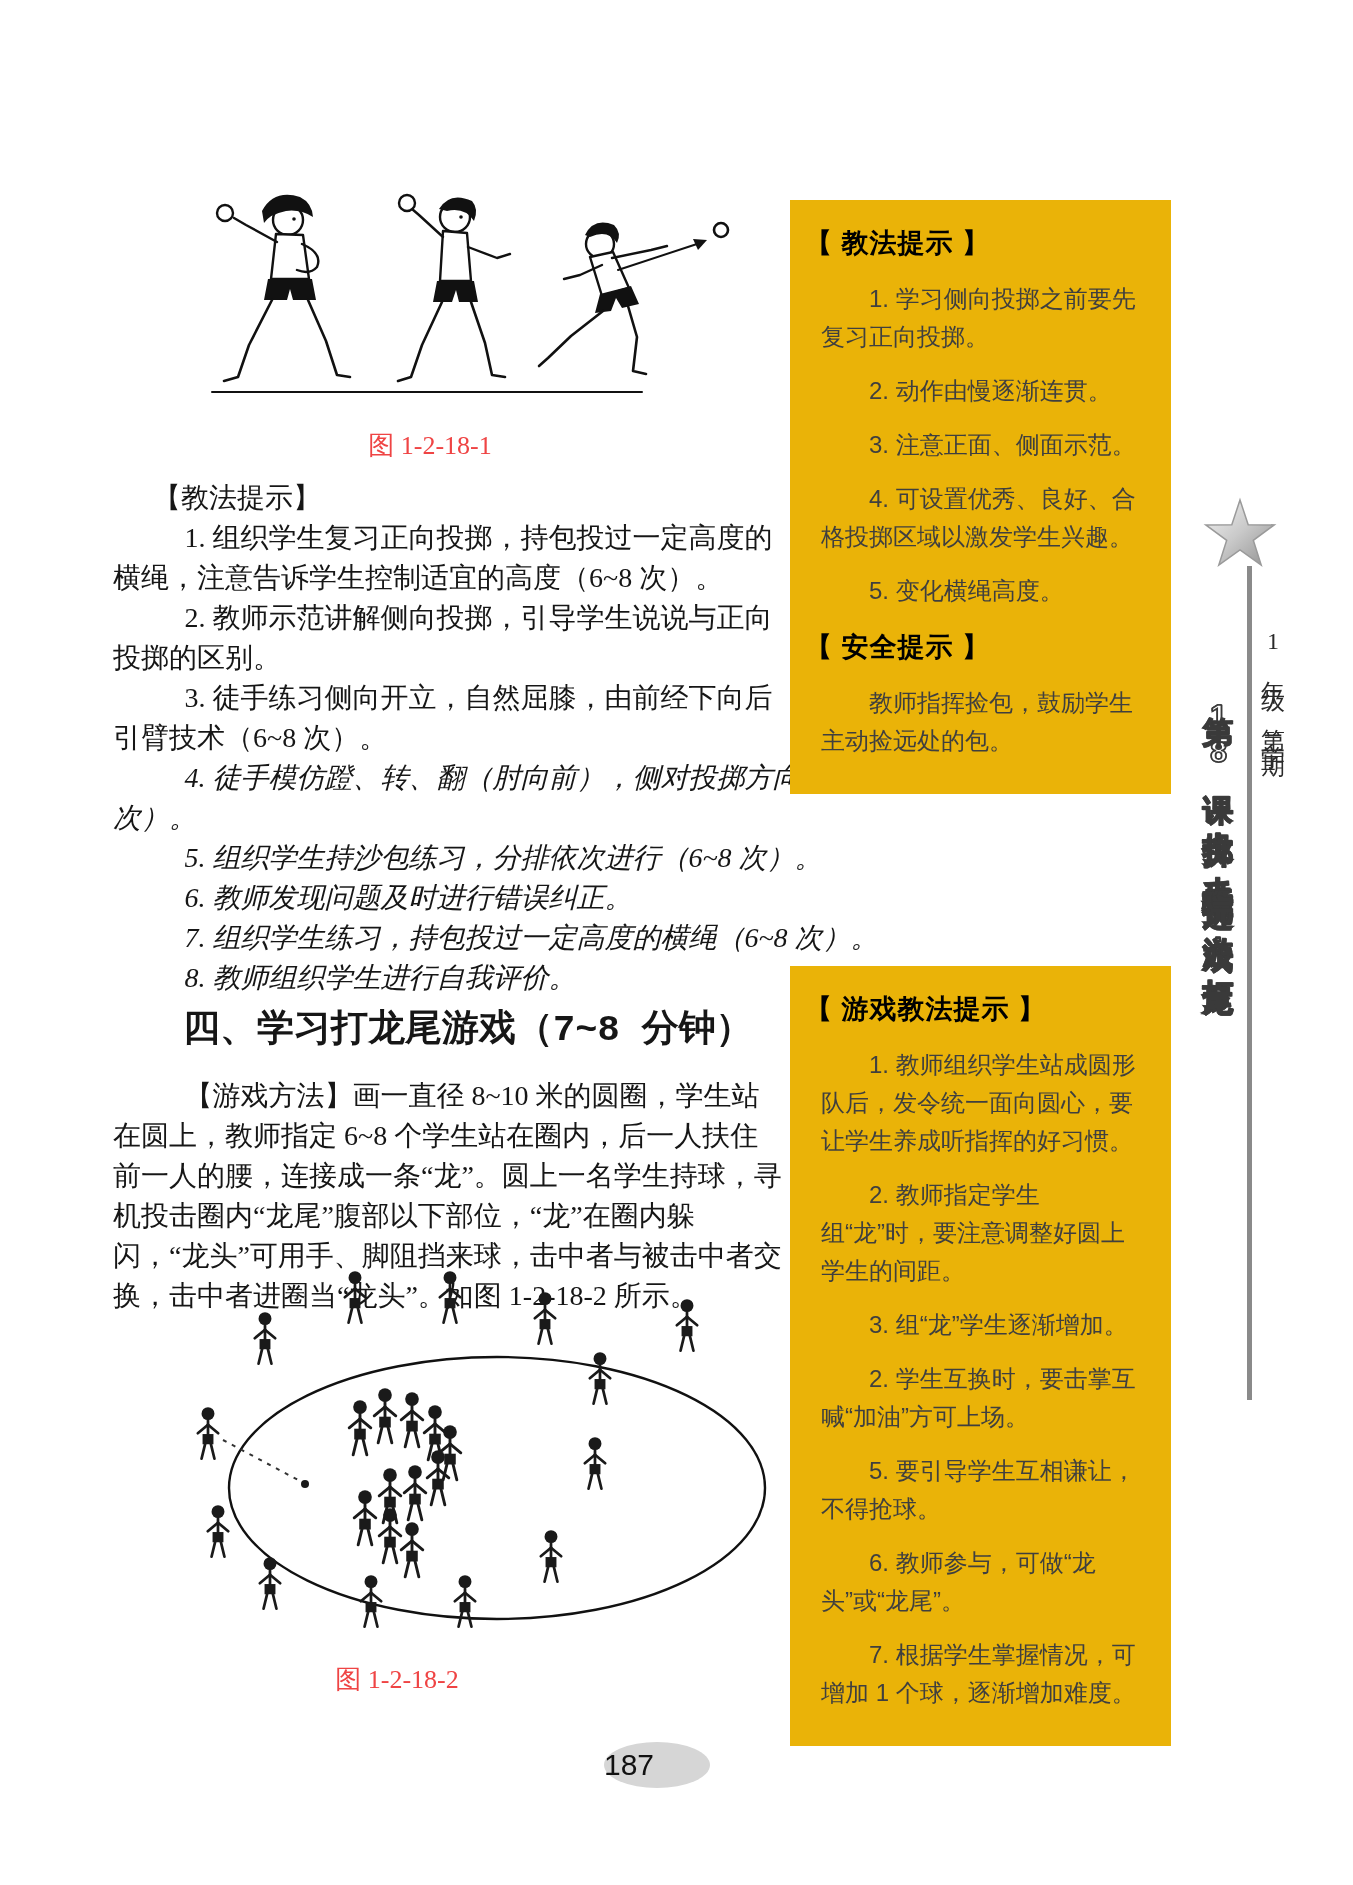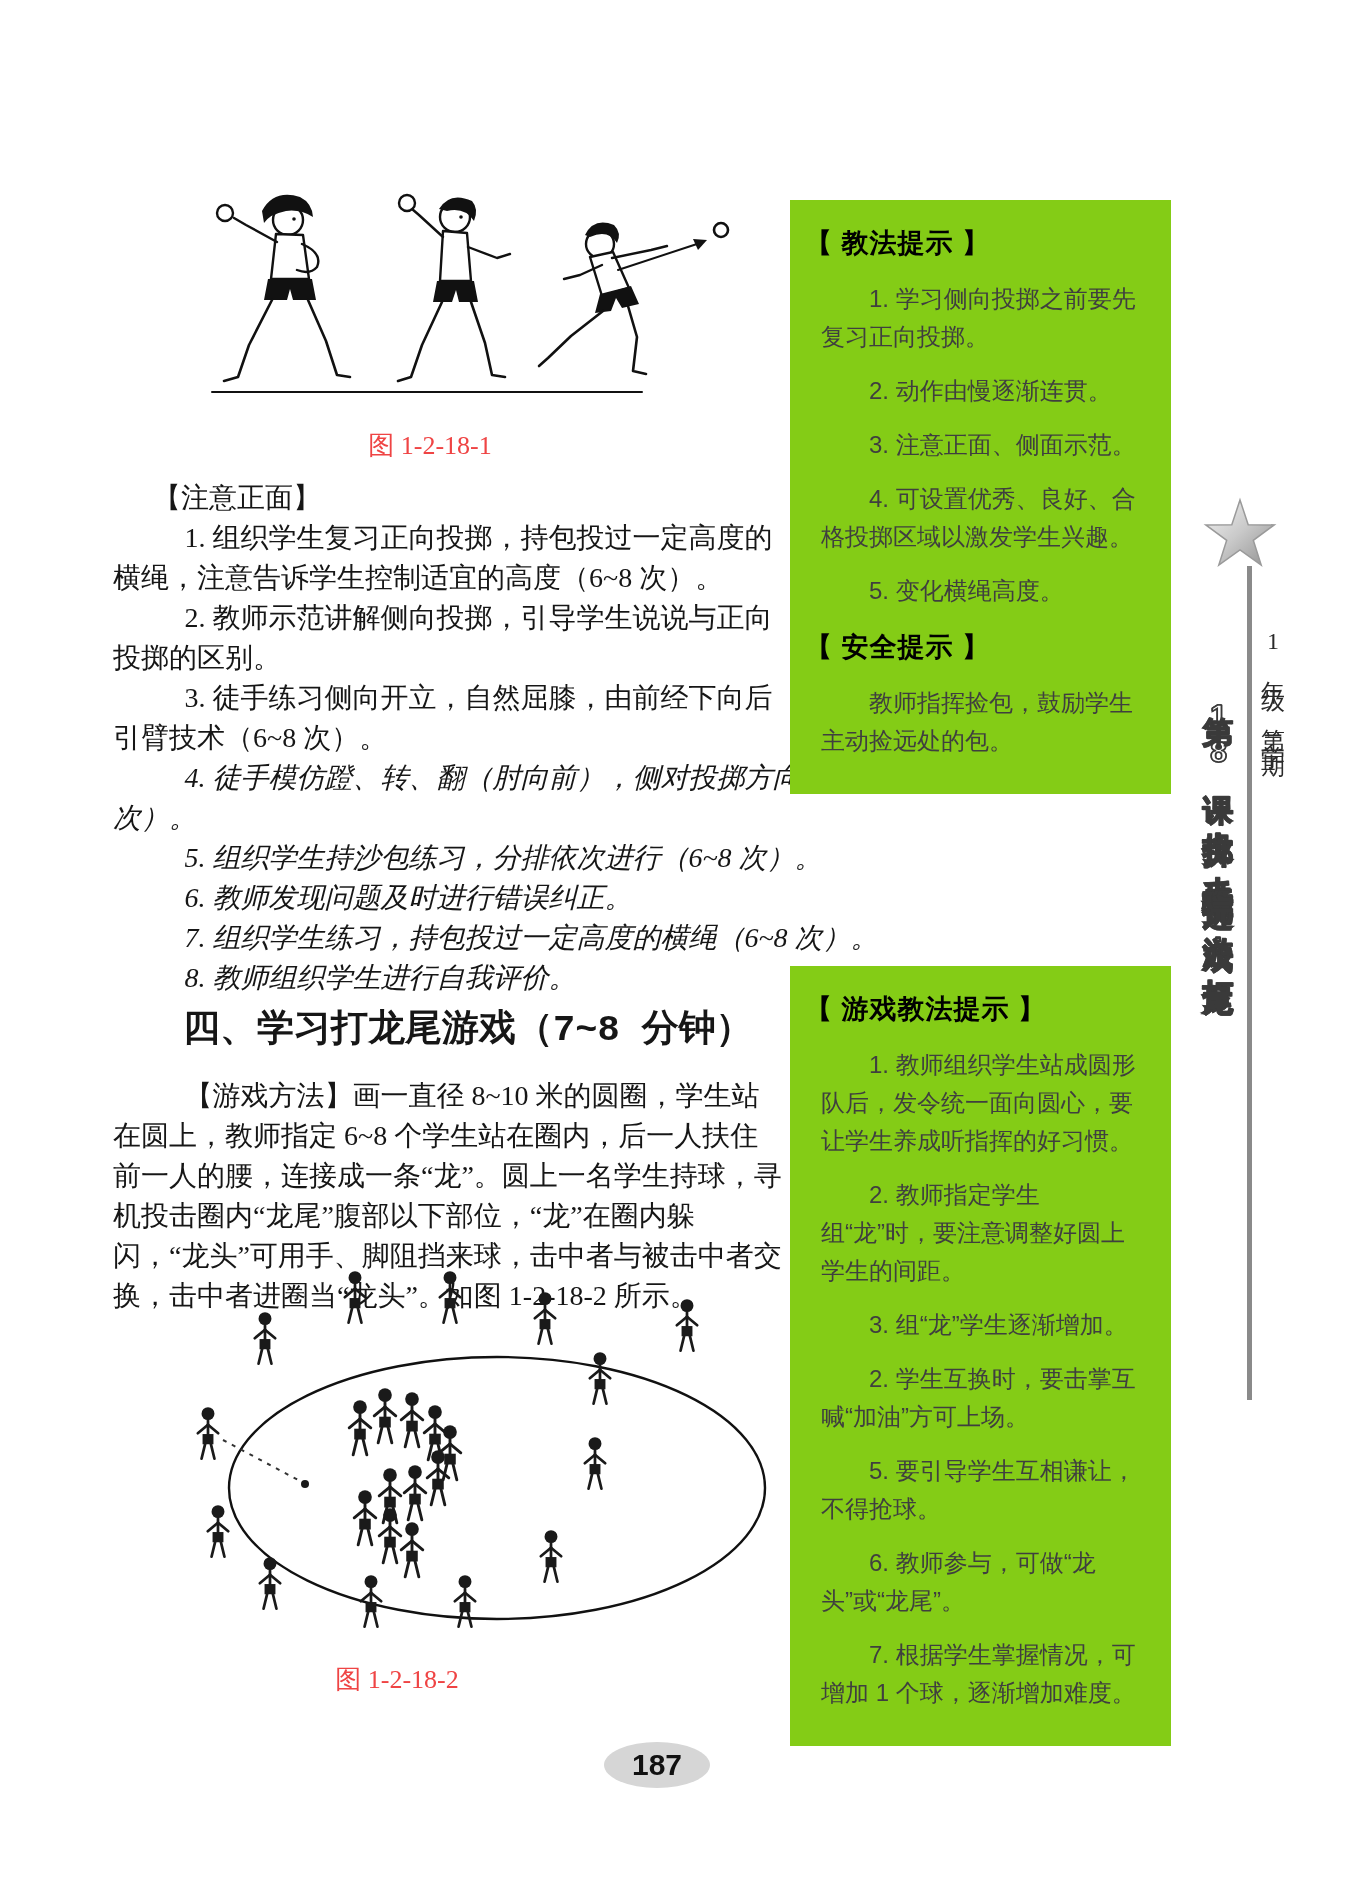--- a/index.html
+++ b/index.html
@@ -11,21 +11,21 @@
   
   .main-col { position:absolute; left:113px; top:478px; width:670px;
               font-size:28px; line-height:40px; }
   .steps-heading { padding-left:40px; margin:0; font-size:28px; }
   .para { text-indent:2.55em; margin:0; }
   .steps-wide { width:952px;font-style:italic; }
   .section-heading { font-weight:bold; font-size:37px; line-height:40px;
                      margin:12px 0 26px 0; padding-left:70px;font-family:Liberation Mono, monospace; }
 
   
-  .tips-box { position:absolute; left:790px; width:381px; background:#84cc16;
+  .tips-box { position:absolute; left:790px; width:381px; background:#eab308;
               font-family:"Liberation Sans", sans-serif; font-size:24px;
               line-height:38px; color:#3f3f3f; padding:22px 15px 18px 15px;
               box-sizing:border-box; }
   #box1 { top:200px; min-height:498px; }
   #box2 { top:966px; min-height:604px; }
   .box-heading { font-weight:bold; color:#000; font-size:27px; line-height:42px;
                  letter-spacing:1px; margin:0; }
   .box-item { text-indent:2em; margin:16px; }
 
   
@@ -44,23 +44,23 @@
   .lesson-label { position:absolute; left:1197px; top:694px;
                   writing-mode:vertical-rl; text-orientation:upright;
                   font-size:30px; font-weight:bold; letter-spacing:4px;
                   color:#ffffff; -webkit-text-stroke:1.6px #3a3a3a;
                   text-shadow:-1px 0 #555, 1px 0 #555, 0 -1px #555, 0 1px #555;
                   font-family:"Liberation Sans", sans-serif; }
   #star { position:absolute; left:1202px; top:496px; }
 
   
   .page-number { position:absolute; left:604px; top:1742px; width:106px; height:46px;
-                 background:#d6d6d6; border-radius:50%; text-align:center;
+                 background:#d6d6d6; border-radius:50%; text-align:left;
                  line-height:46px; font-family:"Liberation Sans", sans-serif;
-                 font-weight:bold; font-size:30px; color:#111; }
+                 font-weight:normal; font-size:30px; color:#111; }
 </style>
 </head>
 <body>
 
 <div class="page">
 
   <svg class="fig" style="left:150px; top:165px;" width="600" height="240" viewBox="0 0 600 240">
     <g stroke="#111" stroke-width="2.4" fill="none" stroke-linecap="round" stroke-linejoin="round">
 
       <line x1="62" y1="227" x2="492" y2="227" stroke-width="2"></line>
@@ -97,21 +97,21 @@
       <path d="M453,146 L421,171 L398,193 L389,201" stroke-width="2.6"></path>
 
       <line x1="468" y1="105" x2="550" y2="78" stroke-width="2"></line>
       <polygon points="557,75 543,74 548,85" fill="#111" stroke="none"></polygon>
       <circle cx="571" cy="65" r="7" fill="#fff" stroke-width="2.6"></circle>
     </g>
   </svg>
   <div class="caption" id="caption1">图 1-2-18-1</div>
 
   <div class="main-col">
-    <p class="steps-heading">【注意正面】</p>
+    <p class="steps-heading">【教法提示】</p>
     <p class="para">1. 组织学生复习正向投掷，持包投过一定高度的横绳，注意告诉学生控制适宜的高度（6~8 次）。</p>
     <p class="para">2. 教师示范讲解侧向投掷，引导学生说说与正向投掷的区别。</p>
     <p class="para">3. 徒手练习侧向开立，自然屈膝，由前经下向后引臂技术（6~8 次）。</p>
     <div class="steps-wide">
       <p class="para">4. 徒手模仿蹬、转、翻（肘向前），侧对投掷方向迅速挥臂技术（6~8 次）。</p>
       <p class="para">5. 组织学生持沙包练习，分排依次进行（6~8 次）。</p>
       <p class="para">6. 教师发现问题及时进行错误纠正。</p>
       <p class="para">7. 组织学生练习，持包投过一定高度的横绳（6~8 次）。</p>
       <p class="para">8. 教师组织学生进行自我评价。</p>
     </div>

